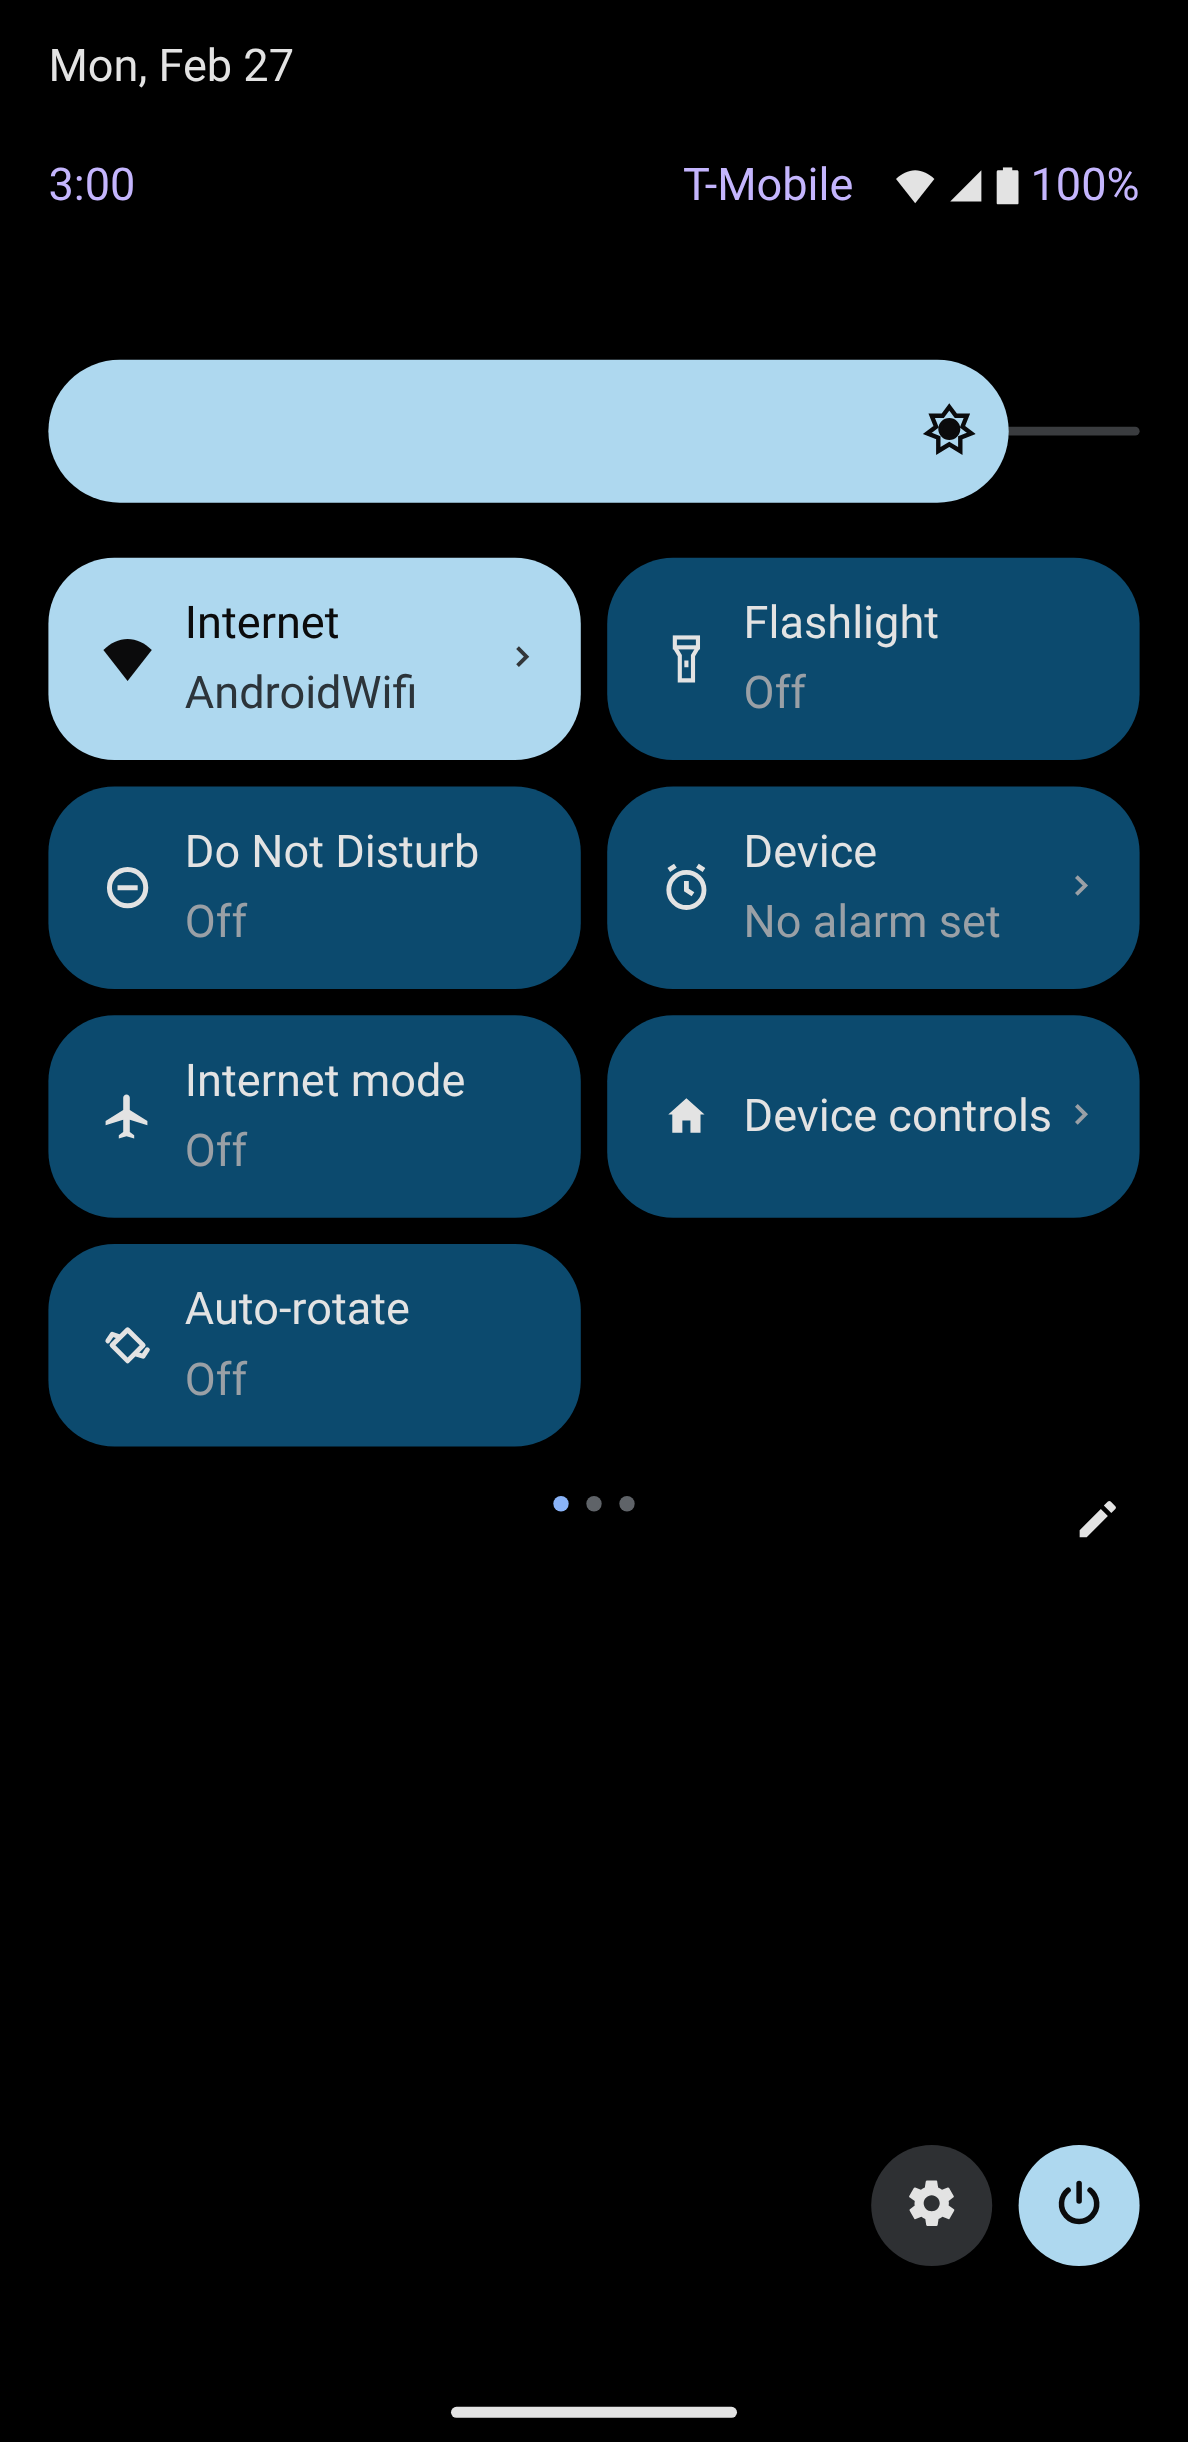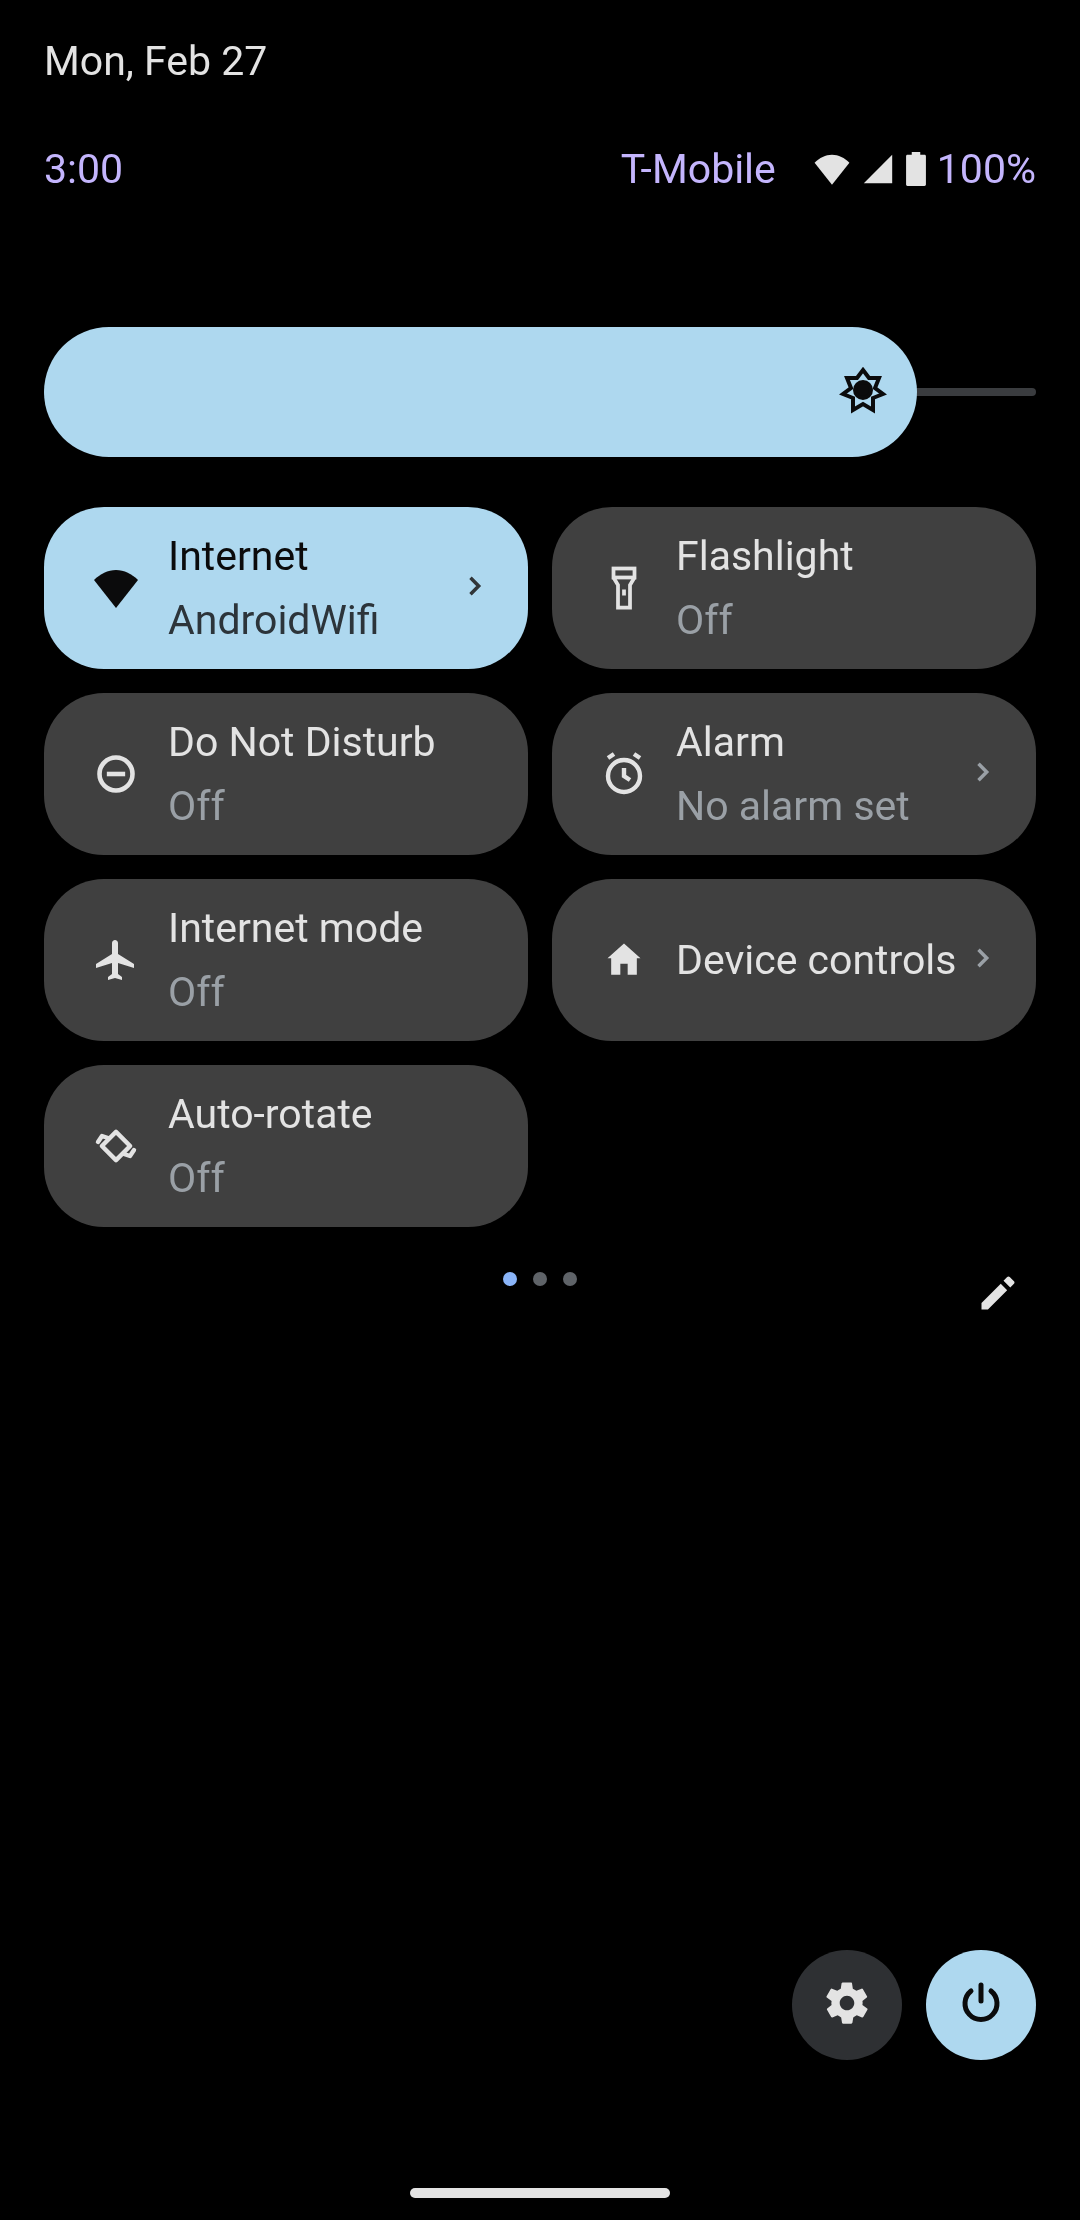--- a/index.html
+++ b/index.html
@@ -19,24 +19,24 @@
     
     .brightness-wrap { padding: 134px 44px 0; display: flex; align-items: center; }
     .brightness-track { position: relative; height: 130px; flex: 1; }
     .brightness-bg { position:absolute; top:50%; left:0; right:0; height: 8px; background:#3a3c3f; border-radius:4px; transform:translateY(-50%); }
     .brightness-fill { position:absolute; left:0; top:0; height:100%; width:88%; background:#aed8ef; border-radius:65px; }
     .brightness-fill-inner { position:relative; width:100%; height:100%; }
     .brightness-icon { position:absolute; right:30px; top:50%; transform:translateY(-50%); color:#0b0b0c; }
 
     
     .tiles { padding: 50px 44px 0; display: grid; grid-template-columns: 1fr 1fr; gap: 24px; }
-    .tile { height: 162px; border-radius: 60px; display: flex; align-items: center; padding: 0 42px 0 40px; position: relative; overflow:hidden; }
+    .tile { height: 184px; border-radius: 60px; display: flex; align-items: center; padding: 0 42px 0 40px; position: relative; overflow:hidden; }
     .tile.on { background: #aed8ef; color: #0b0b0c; }
     .tile.on .tile-sub { color:#2c343a; }
-    .tile.off { background: #404040; color: #e3e3e3; }
+    .tile.off { background: #0c4a6e; color: #e3e3e3; }
     .tile.off .tile-sub { color:#9aa0a6; }
     .tile-icon { width: 64px; height:64px; display:flex; align-items:center; justify-content:center; flex-shrink:0; margin-right:20px; }
     .tile-text { flex:1; overflow:hidden; }
     .tile-title { font-size: 41px; font-weight:400; white-space:nowrap; overflow:hidden; text-overflow:clip; }
     .tile-sub { font-size: 41px; font-weight:400; margin-top:16px; white-space:nowrap; overflow:hidden; text-overflow:clip;}
     .tile-chevron { position:absolute; right:40px; top:50%; transform:translateY(-50%); }
 
     
     .pager-row { display:flex; align-items:center; justify-content:center; position:relative; padding-top:45px; }
     .pager { display:flex; gap:16px; }
@@ -147,21 +147,21 @@
 
     <div class="tile off">
       <span class="tile-icon">
         <svg width="48" height="48" viewBox="0 0 24 24" fill="none" stroke="#e3e3e3" stroke-width="2.2">
             <circle cx="12" cy="13" r="8"></circle>
             <path d="M12 9v4l3 2"></path>
             <path d="M4 4l3-2M20 4l-3-2"></path>
           </svg>
       </span>
       <div class="tile-text">
-        <div class="tile-title">Alarm</div>
+        <div class="tile-title">Device</div>
         <div class="tile-sub">No alarm set</div>
       </div>
       <span class="tile-chevron"><svg width="28" height="28" viewBox="0 0 24 24" fill="none" stroke="#9aa0a6" stroke-width="3">
             <polyline points="9 5 16 12 9 19"></polyline>
           </svg></span>
     </div>
 
     <div class="tile off">
       <span class="tile-icon">
         <svg width="48" height="48" viewBox="0 0 24 24" fill="#e3e3e3">

